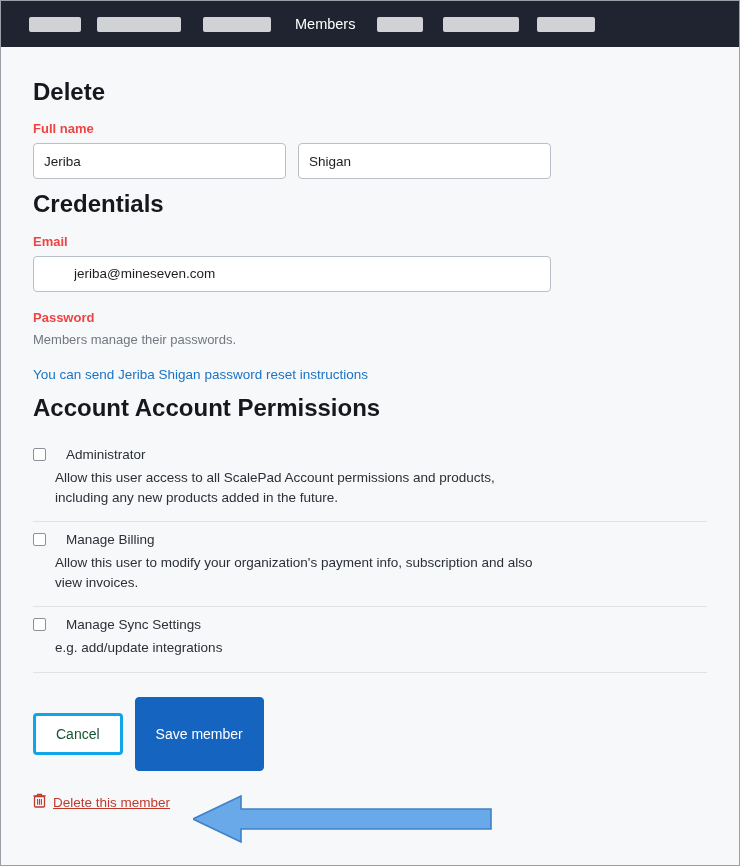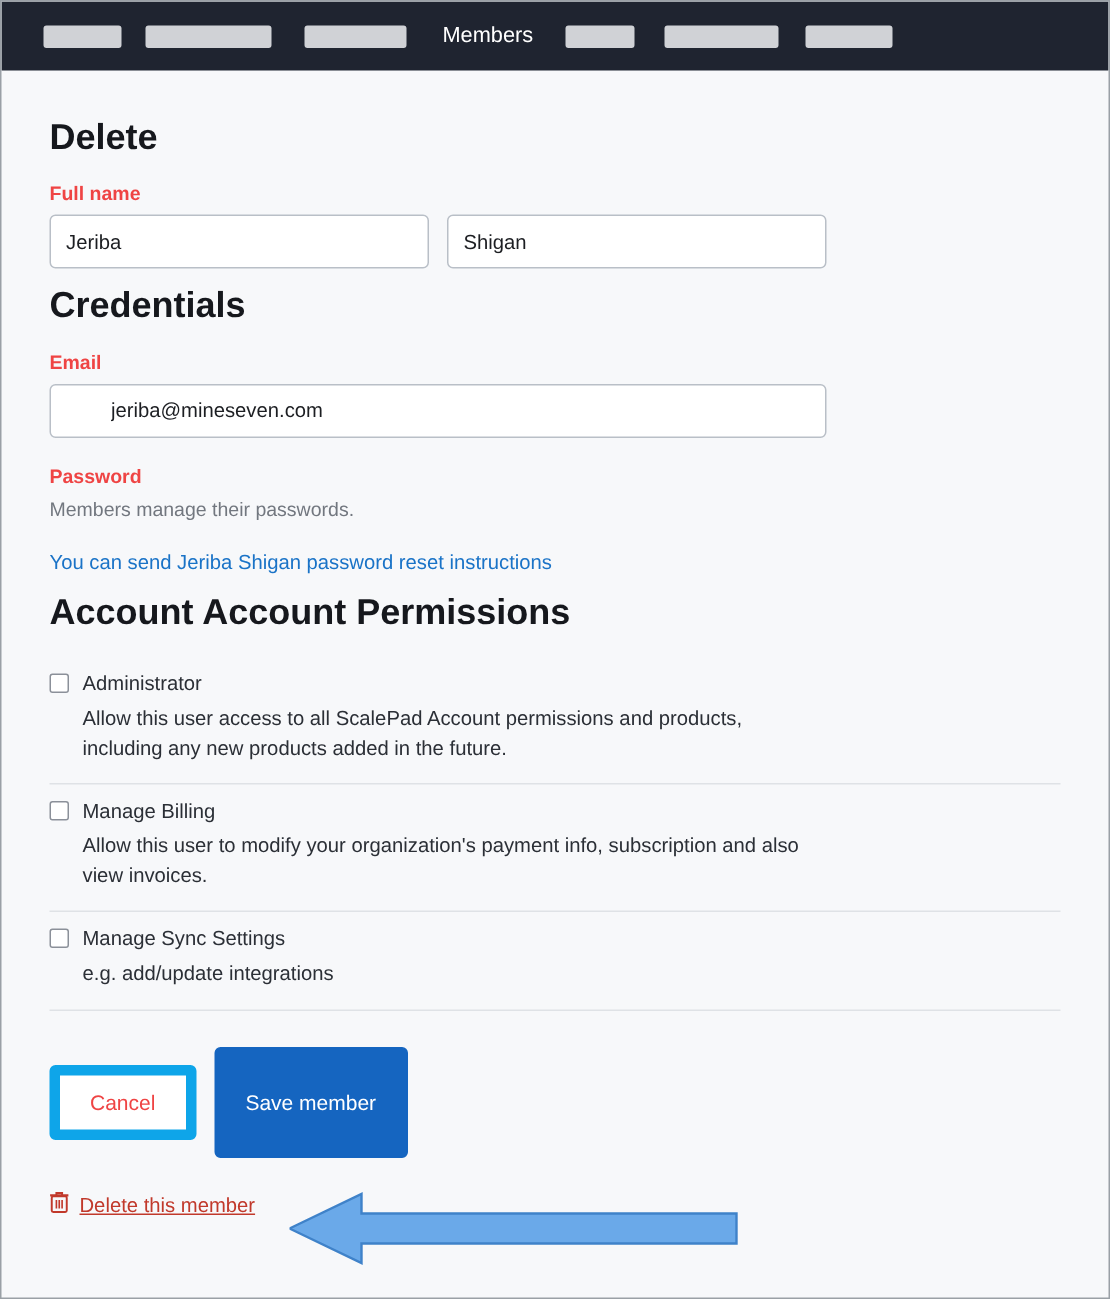--- a/index.html
+++ b/index.html
@@ -103,21 +103,21 @@
   
   .perm-list { margin-top: 4px; }
   .perm {
     padding: 10px 0 14px 0;
     border-bottom: 1px solid #dfe2e6;
   }
   .perm:last-child { border-bottom: 1px solid #dfe2e6; }
   .perm-head {
     display: flex;
     align-items: center;
-    gap: 9px;
+    gap: 20px;
   }
   .checkbox {
     width: 13px;
     height: 13px;
     border: 1px solid #8b9099;
     border-radius: 2px;
     background: #fff;
     box-sizing: border-box;
     flex: 0 0 auto;
     cursor: pointer;
@@ -142,22 +142,22 @@
   }
   .btn {
     font-family: "Liberation Sans", sans-serif;
     font-size: 14px;
     border-radius: 4px;
     cursor: pointer;
     box-sizing: border-box;
   }
   .btn-cancel {
     background: #ffffff;
-    border: 7px solid #0ea5e9;
-    color: #ef4444;
+    border: 3px solid #0ea5e9;
+    color: #14532d;
     padding: 10px 20px;
   }
   .btn-save {
     background: #1565c0;
     border: 1px solid #1565c0;
     color: #ffffff;
     padding: 28px 20px;
     font-weight: normal;
   }
   .delete-row {

